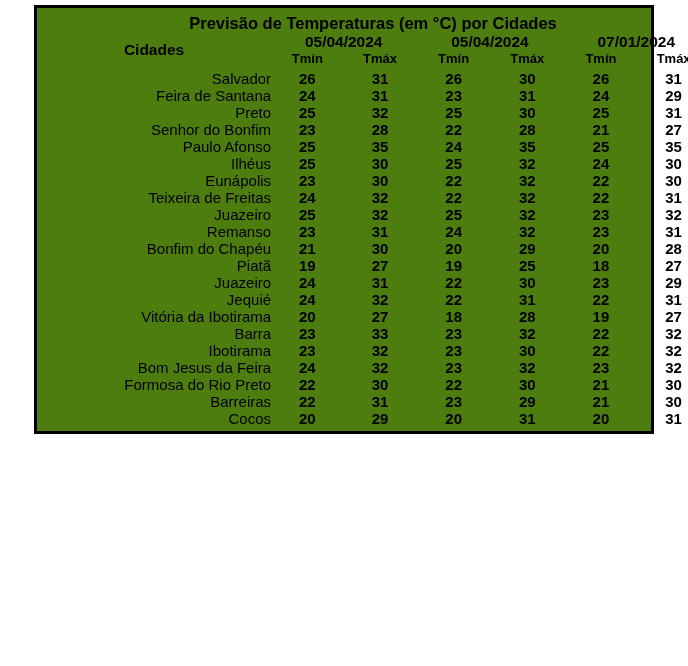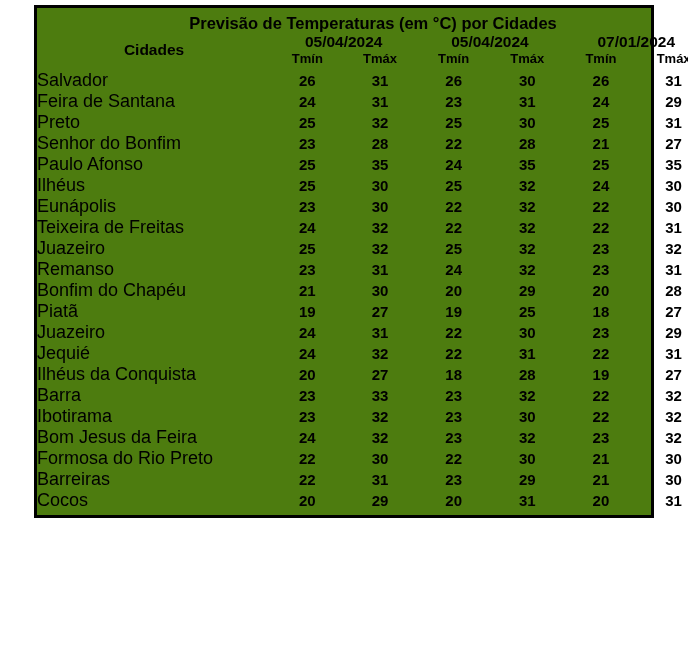--- a/index.html
+++ b/index.html
@@ -62,22 +62,22 @@
   .cities-head {
     font-weight: bold;
     font-size: 16px;
     text-align: center;
     vertical-align: middle;
     border-bottom: 3px solid #000000;
     border-right: 3px solid #000000;
   }
   .sep-l { border-left: 3px solid #000000; }
   .city-cell {
-    text-align: left;
-    font-size: 18px;
+    text-align: right;
+    font-size: 15px;
     padding: 1.5px 4px;
     border-right: 3px solid #000000;
     white-space: nowrap;
   }
   .num-cell {
     text-align: center;
     font-size: 15px;
     font-weight: bold;
     padding: 1.5px 0;
   }
@@ -250,21 +250,21 @@
         <tr>
           <td class="city-cell">Jequié</td>
           <td class="num-cell">24</td>
           <td class="num-cell">32</td>
           <td class="num-cell sep-l">22</td>
           <td class="num-cell">31</td>
           <td class="num-cell sep-l">22</td>
           <td class="num-cell">31</td>
         </tr>
         <tr>
-          <td class="city-cell">Ilhéus da Conquista</td>
+          <td class="city-cell">Vitória da Ibotirama</td>
           <td class="num-cell">20</td>
           <td class="num-cell">27</td>
           <td class="num-cell sep-l">18</td>
           <td class="num-cell">28</td>
           <td class="num-cell sep-l">19</td>
           <td class="num-cell">27</td>
         </tr>
         <tr>
           <td class="city-cell">Barra</td>
           <td class="num-cell">23</td>

